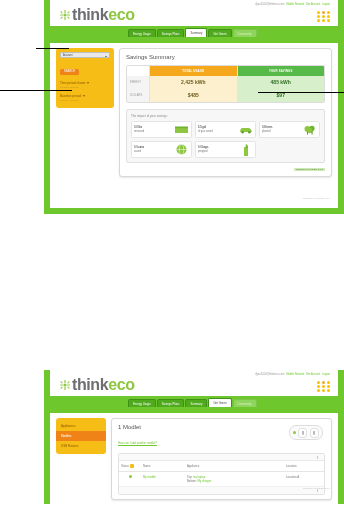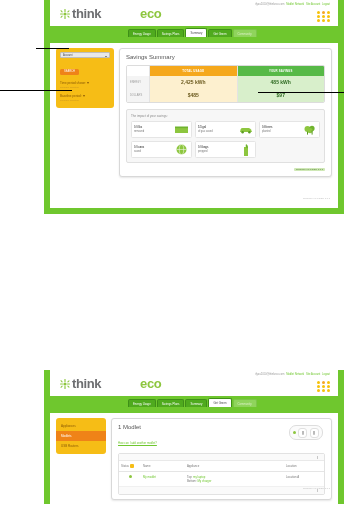--- a/index.html
+++ b/index.html
@@ -27,31 +27,31 @@
   
   .site-head {
     position: relative;
     height: 26px;
     background: #ffffff;
   }
   .logo {
     position: absolute;
     left: 10px; top: 6px;
     display: flex; align-items: center;
-    font-size: 13px; font-weight: bold;
+    font-size: 16px; font-weight: bold;
     letter-spacing: -0.4px;
     color: #5a5a5a;
   }
   .logo .spark {
     width: 10px; height: 10px; margin-right: 2px;
     position: relative;
   }
   .logo .spark svg { display: block; }
   .logo .t1 { color: #6d6e71; }
-  .logo .t2 { color: #8dc63f; margin-left: 39px; }
+  .logo .t2 { color: #8dc63f; }
 
   .toplinks {
     position: absolute;
     right: 8px; top: 2px;
     font-size: 2.6px;
     color: #999;
     white-space: nowrap;
     line-height: 5px;
   }
   .toplinks a { color: #6fc72e; text-decoration: none; margin-left: 1px; }

